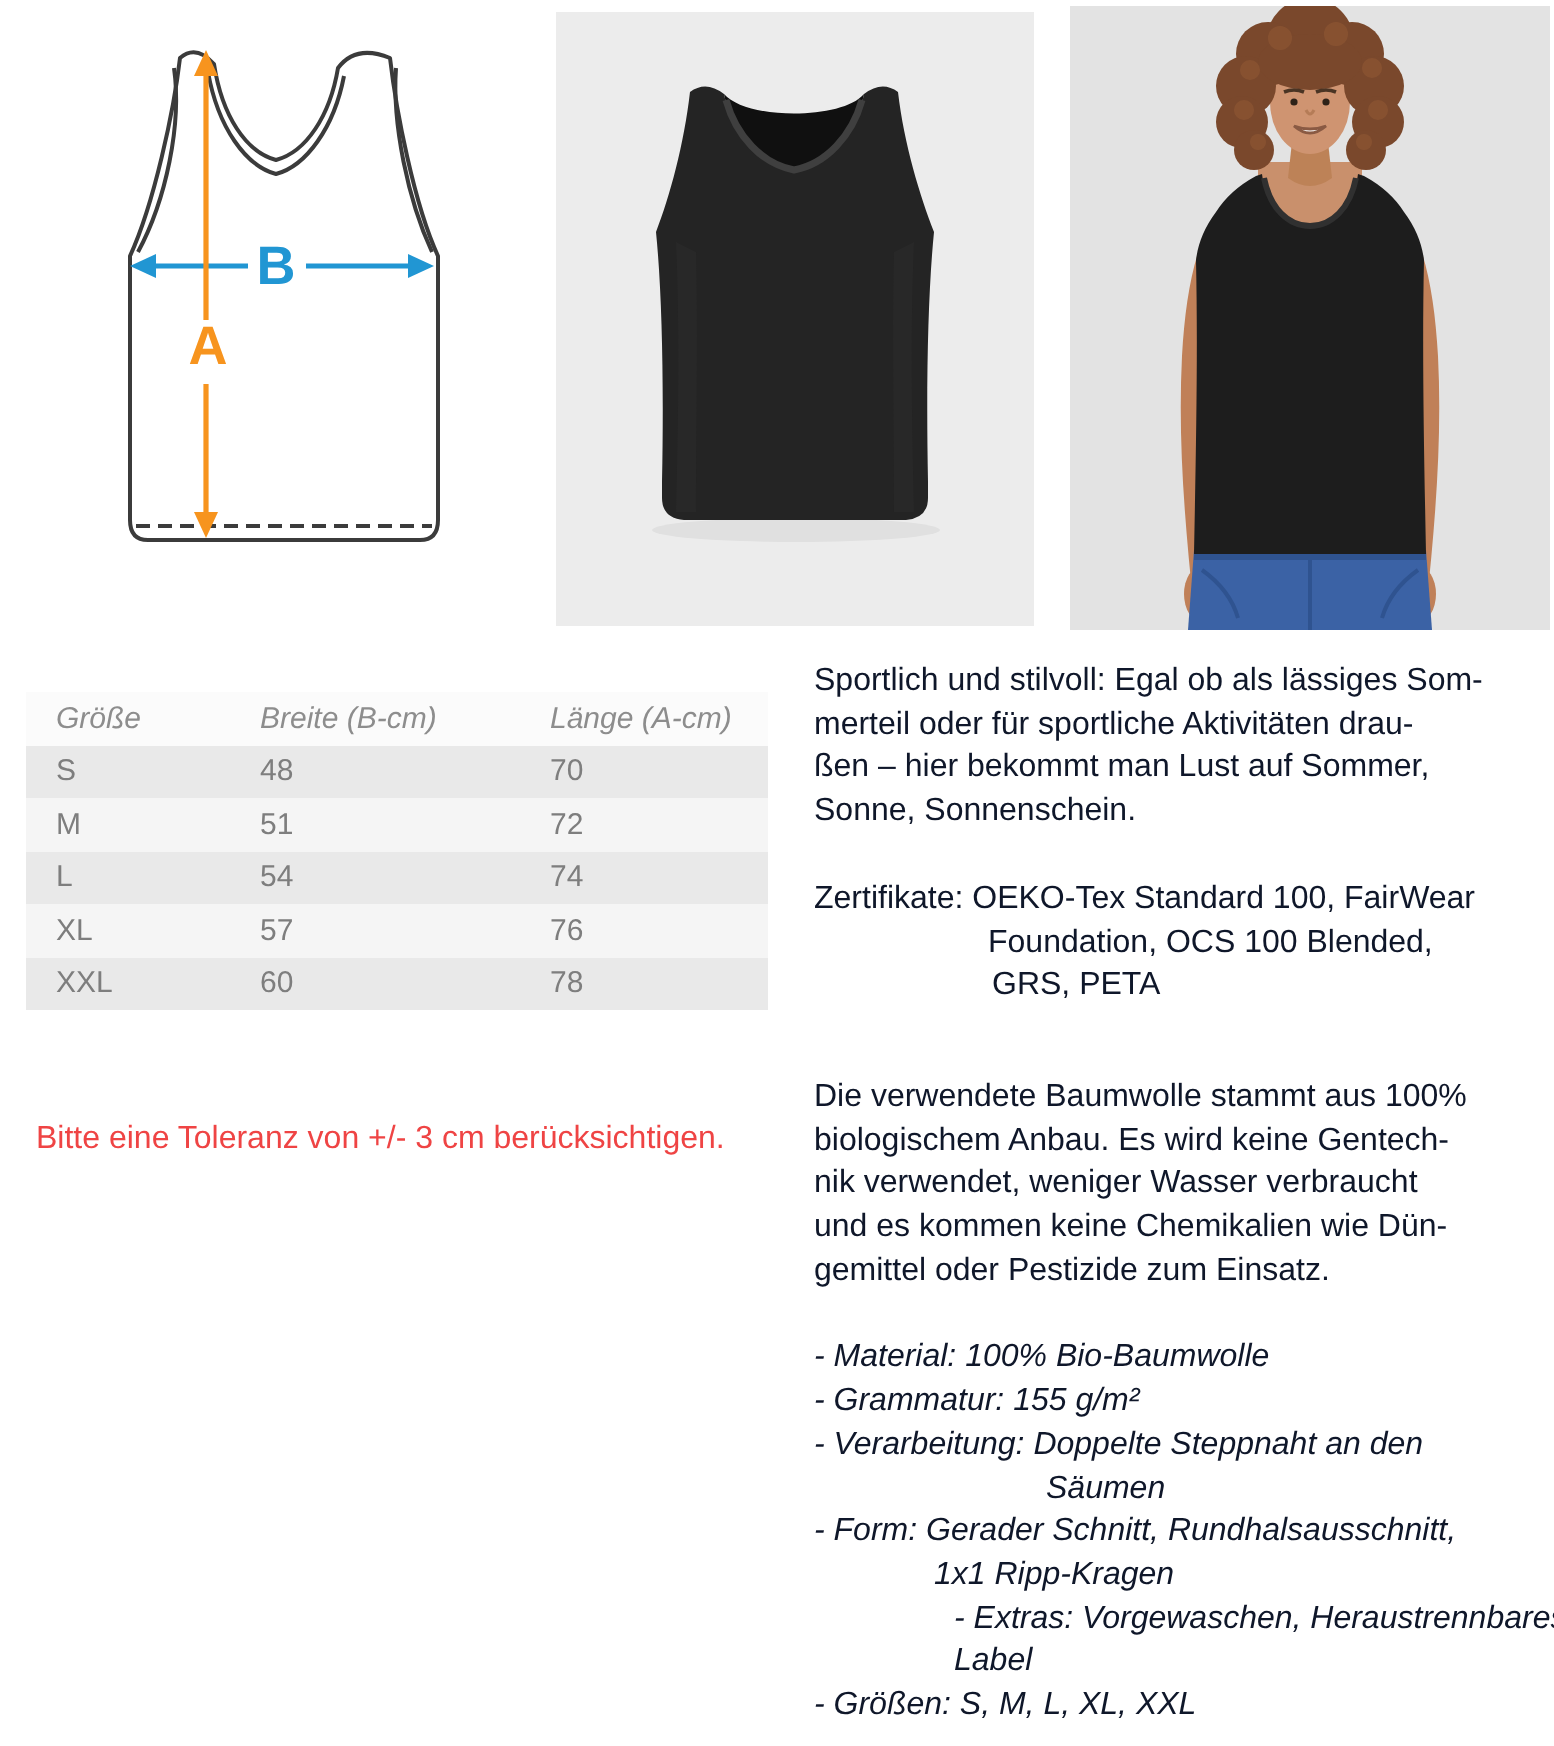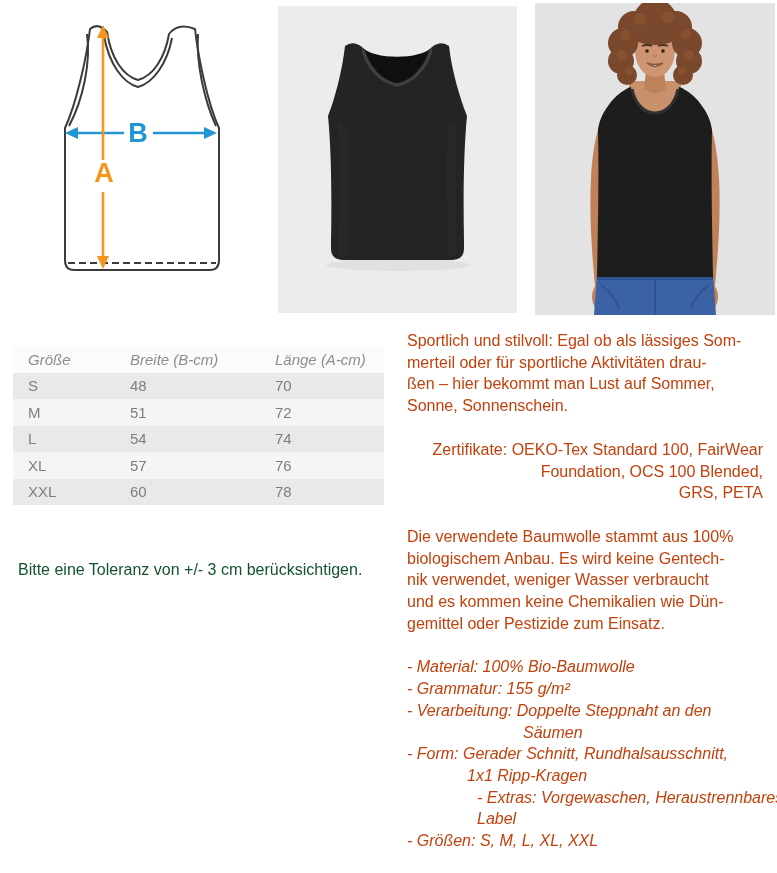--- a/index.html
+++ b/index.html
@@ -13,27 +13,27 @@
   #size-diagram{position:absolute;left:35px;top:10px;width:230px;height:290px;}
 
   
   #size-table{position:absolute;left:13px;top:346px;width:371px;font-size:15px;color:#7e7e7e;}
   .trow{display:grid;grid-template-columns:102px 145px 124px;height:26.5px;align-items:center;}
   .trow>div{padding-left:15px;white-space:nowrap;}
   .trow.head{background:#fbfbfb;color:#8d8d8d;font-style:italic;}
   .trow.odd{background:#e9e9e9;}
   .trow.even{background:#f5f5f5;}
 
-  #tolerance-note{position:absolute;left:18px;top:561px;font-size:16px;color:#14532d;}
+  #tolerance-note{position:absolute;left:18px;top:561px;font-size:16px;color:#ef4444;}
 
   
   #description{position:absolute;left:407px;top:330px;width:356px;font-size:16px;
-               line-height:21.7px;color:#c2410c;}
+               line-height:21.7px;color:#0f172a;}
   .para{margin:0 0 22px 0;}
-  .para:nth-child(2){margin-bottom:22px;text-align:right;}
+  .para:nth-child(2){margin-bottom:34px;}
   .para:nth-child(3){}
   .para:last-child{margin-bottom:0;font-style:italic;}
   .dline{white-space:nowrap;}
 </style>
 </head>
 <body>
 
 <div id="page">
 
   <svg id="size-diagram" viewBox="0 0 230 290" xmlns="http://www.w3.org/2000/svg">

